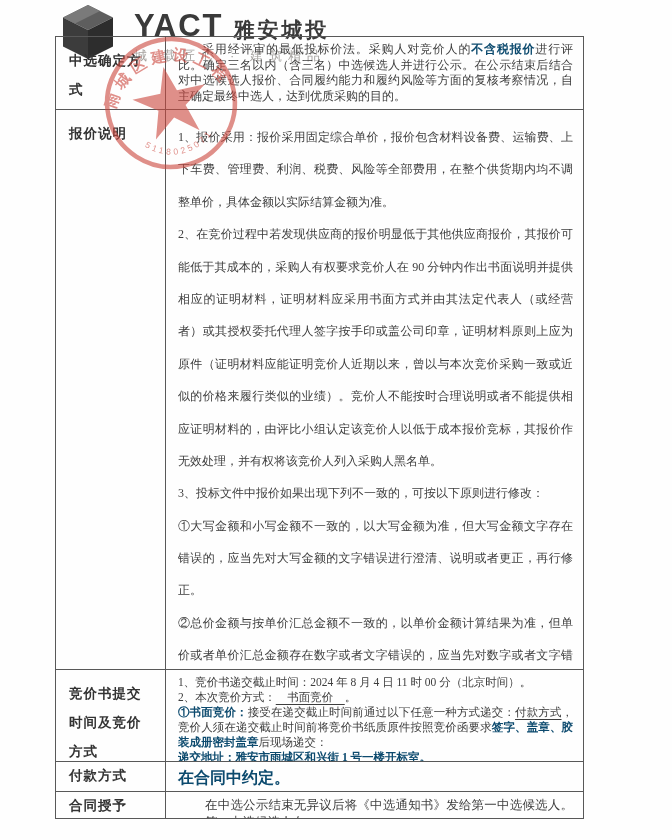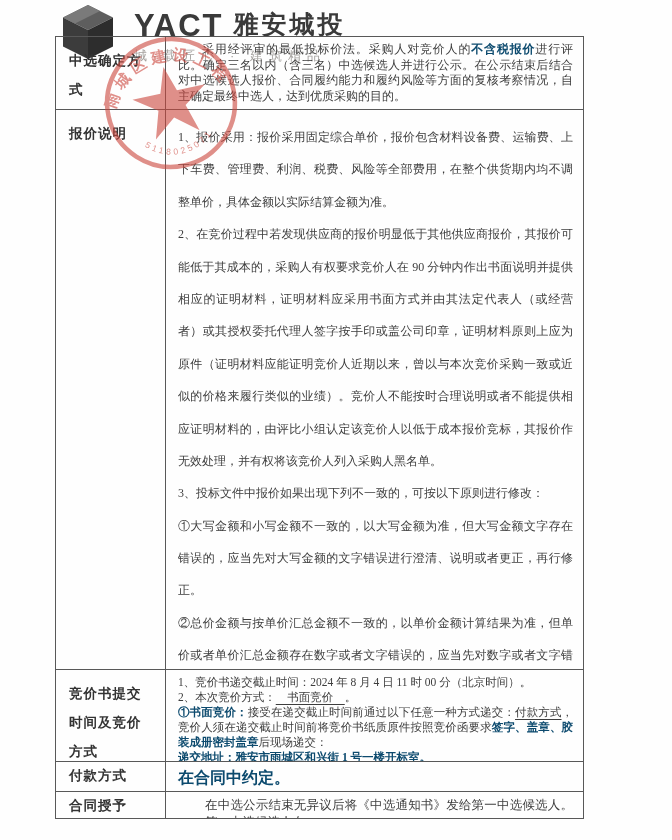--- a/index.html
+++ b/index.html
@@ -6,24 +6,24 @@
   body{
     width:672px;height:840px;position:relative;overflow:hidden;
     background:#fefefe;
     font-family:"Liberation Serif","DejaVu Serif",serif;
     color:#3d3d3d;
   }
   
   .header{position:absolute;left:56px;top:2px;height:62px;display:flex;align-items:flex-start;}
   .cube{width:64px;height:60px;display:block;}
   .brand-block{margin-left:14px;padding-top:6px;}
-  .brand-line{display:flex;align-items:flex-start;gap:10px;
+  .brand-line{display:flex;align-items:flex-end;gap:10px;
     font-family:"Liberation Sans","DejaVu Sans",sans-serif;font-weight:bold;color:#3a3a3a;}
   .brand-en{font-size:31px;letter-spacing:2px;}
-  .brand-cn{font-size:25px;letter-spacing:3px;}
+  .brand-cn{font-size:21px;letter-spacing:3px;}
   .slogan{margin-top:3px;font-size:13px;letter-spacing:6px;color:#a6a3a0;
     font-family:"Liberation Sans","DejaVu Sans",sans-serif;}
   
   .seal{position:absolute;left:95px;top:27px;z-index:5;pointer-events:none;}
   
   .doc-table{
     position:absolute;left:55px;top:36px;width:527px;z-index:2;
     border:1px solid #585858;background:transparent;
   }
   .row{display:flex;border-bottom:1px solid #585858;overflow:hidden;box-sizing:border-box;}

